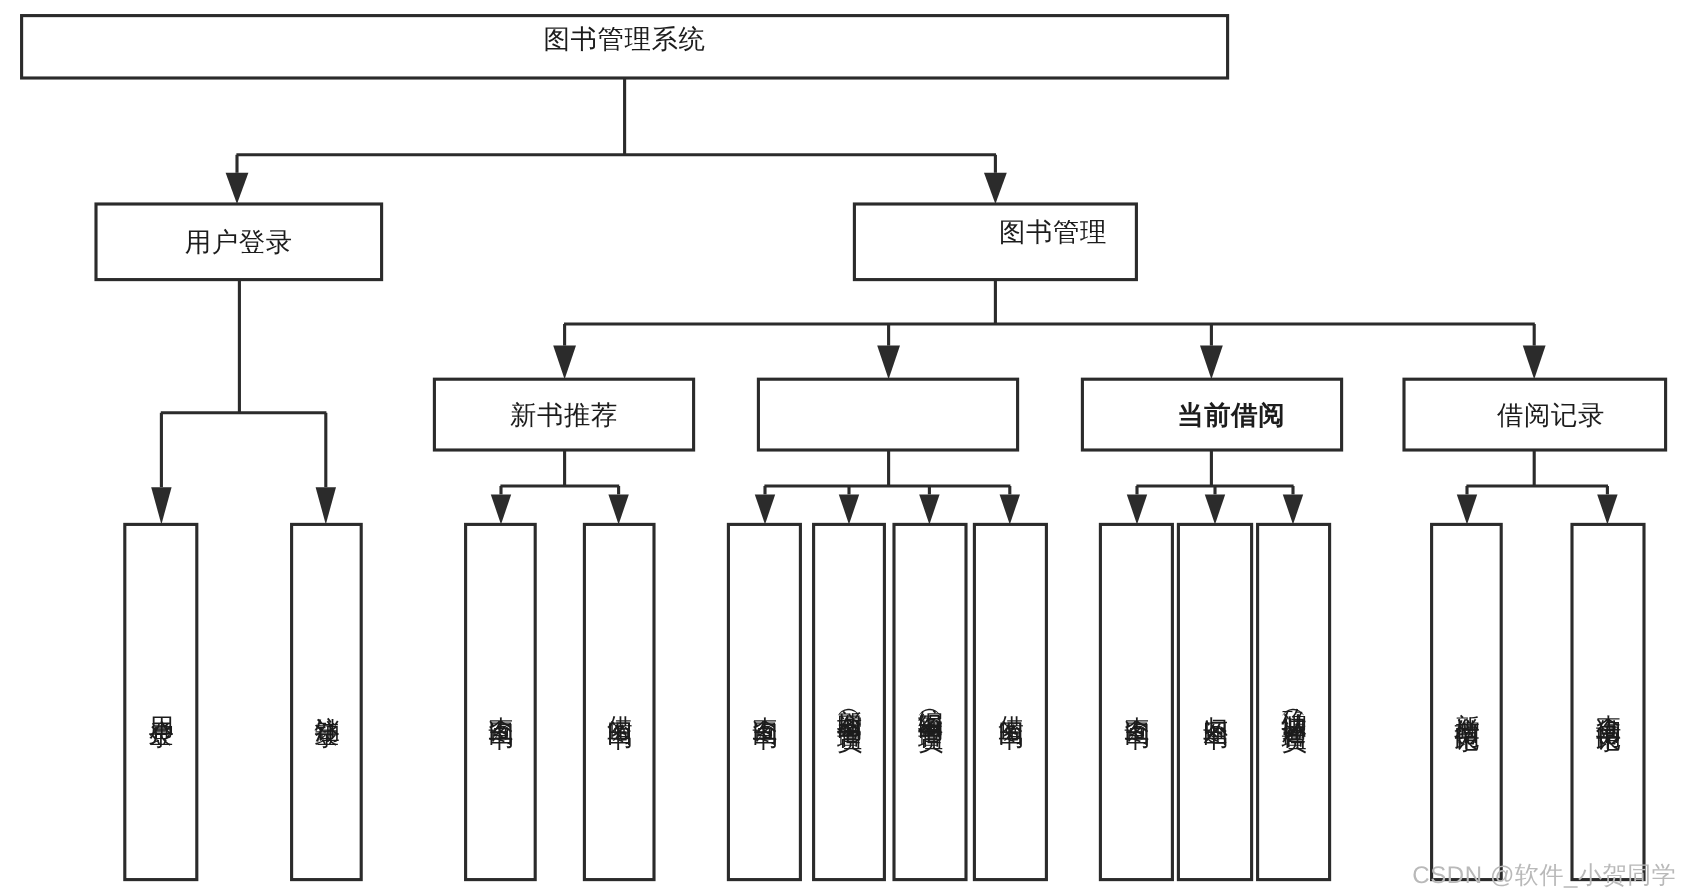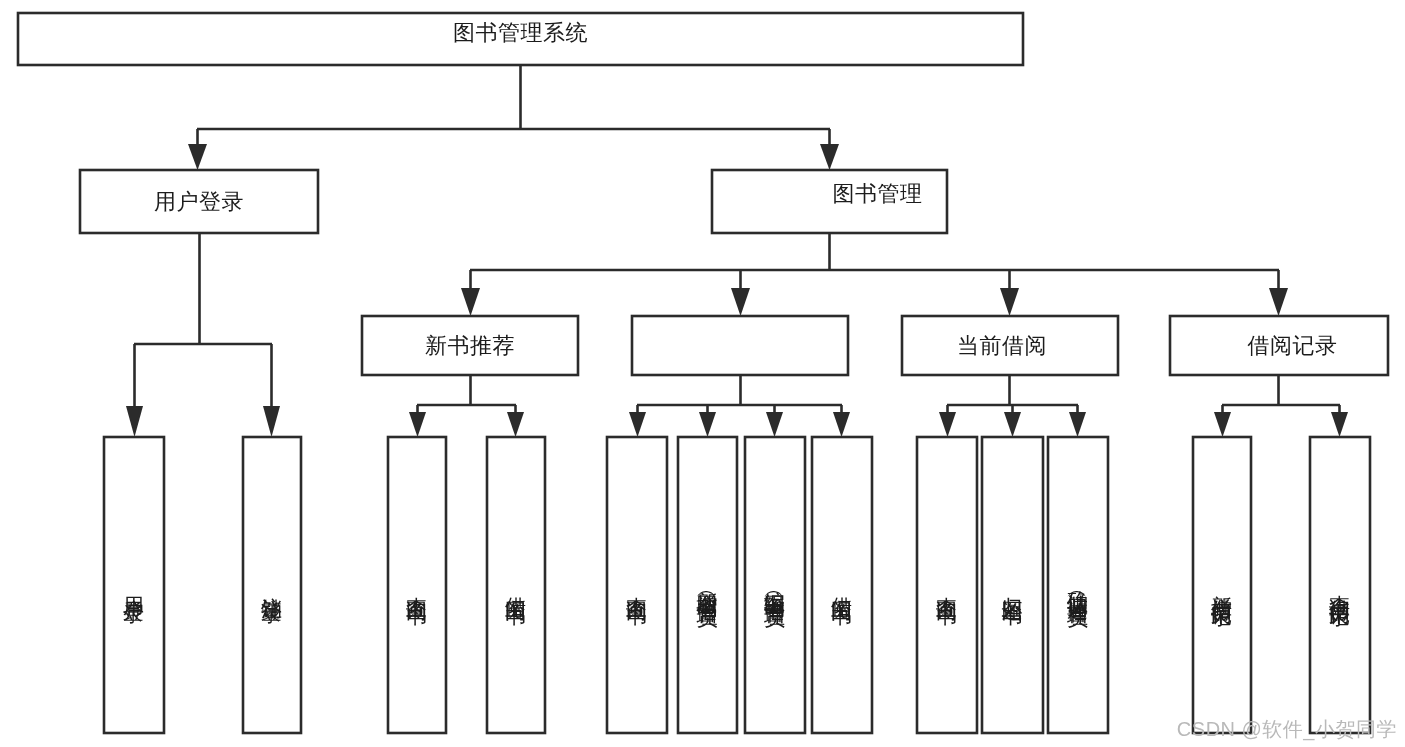--- a/index.html
+++ b/index.html
@@ -166,21 +166,21 @@
     <rect class="node-box" x="1193" y="437" width="58" height="296"></rect>
     <rect class="node-box" x="1310" y="437" width="60" height="296"></rect>
   </svg>
 
   <div class="node-label horizontal" style="left:18px; top:13px; width:1005px; height:40px;">图书管理系统</div>
 
   <div class="node-label horizontal" style="left:80px; top:170px; width:238px; height:63px;">用户登录</div>
   <div class="node-label horizontal" style="left:712px; top:170px; width:235px; height:48px;margin-left:48px;">图书管理</div>
 
   <div class="node-label horizontal" style="left:362px; top:316px; width:216px; height:59px;">新书推荐</div>
-  <div class="node-label horizontal" style="left:878px; top:316px; width:248px; height:59px;">当前借阅</div>
+  <div class="node-label horizontal" style="left:902px; top:316px; width:248px; height:59px;font-weight:bold;">当前借阅</div>
   <div class="node-label horizontal" style="left:1170px; top:316px; width:245px; height:59px;">借阅记录</div>
 
   <div class="node-label vertical" style="left:104px; top:437px; width:60px; height:296px;">用户登录</div>
   <div class="node-label vertical" style="left:243px; top:437px; width:58px; height:296px;">注销登录</div>
   <div class="node-label vertical" style="left:388px; top:437px; width:58px; height:296px;">查询图书</div>
   <div class="node-label vertical" style="left:487px; top:437px; width:58px; height:296px;">借阅图书</div>
   <div class="node-label vertical" style="left:607px; top:437px; width:60px; height:296px;">查询图书</div>
   <div class="node-label vertical" style="left:678px; top:437px; width:59px; height:296px;">新增图书（管理员）</div>
   <div class="node-label vertical" style="left:745px; top:437px; width:60px; height:296px;">编辑图书（管理员）</div>
   <div class="node-label vertical" style="left:812px; top:437px; width:60px; height:296px;">借阅图书</div>

